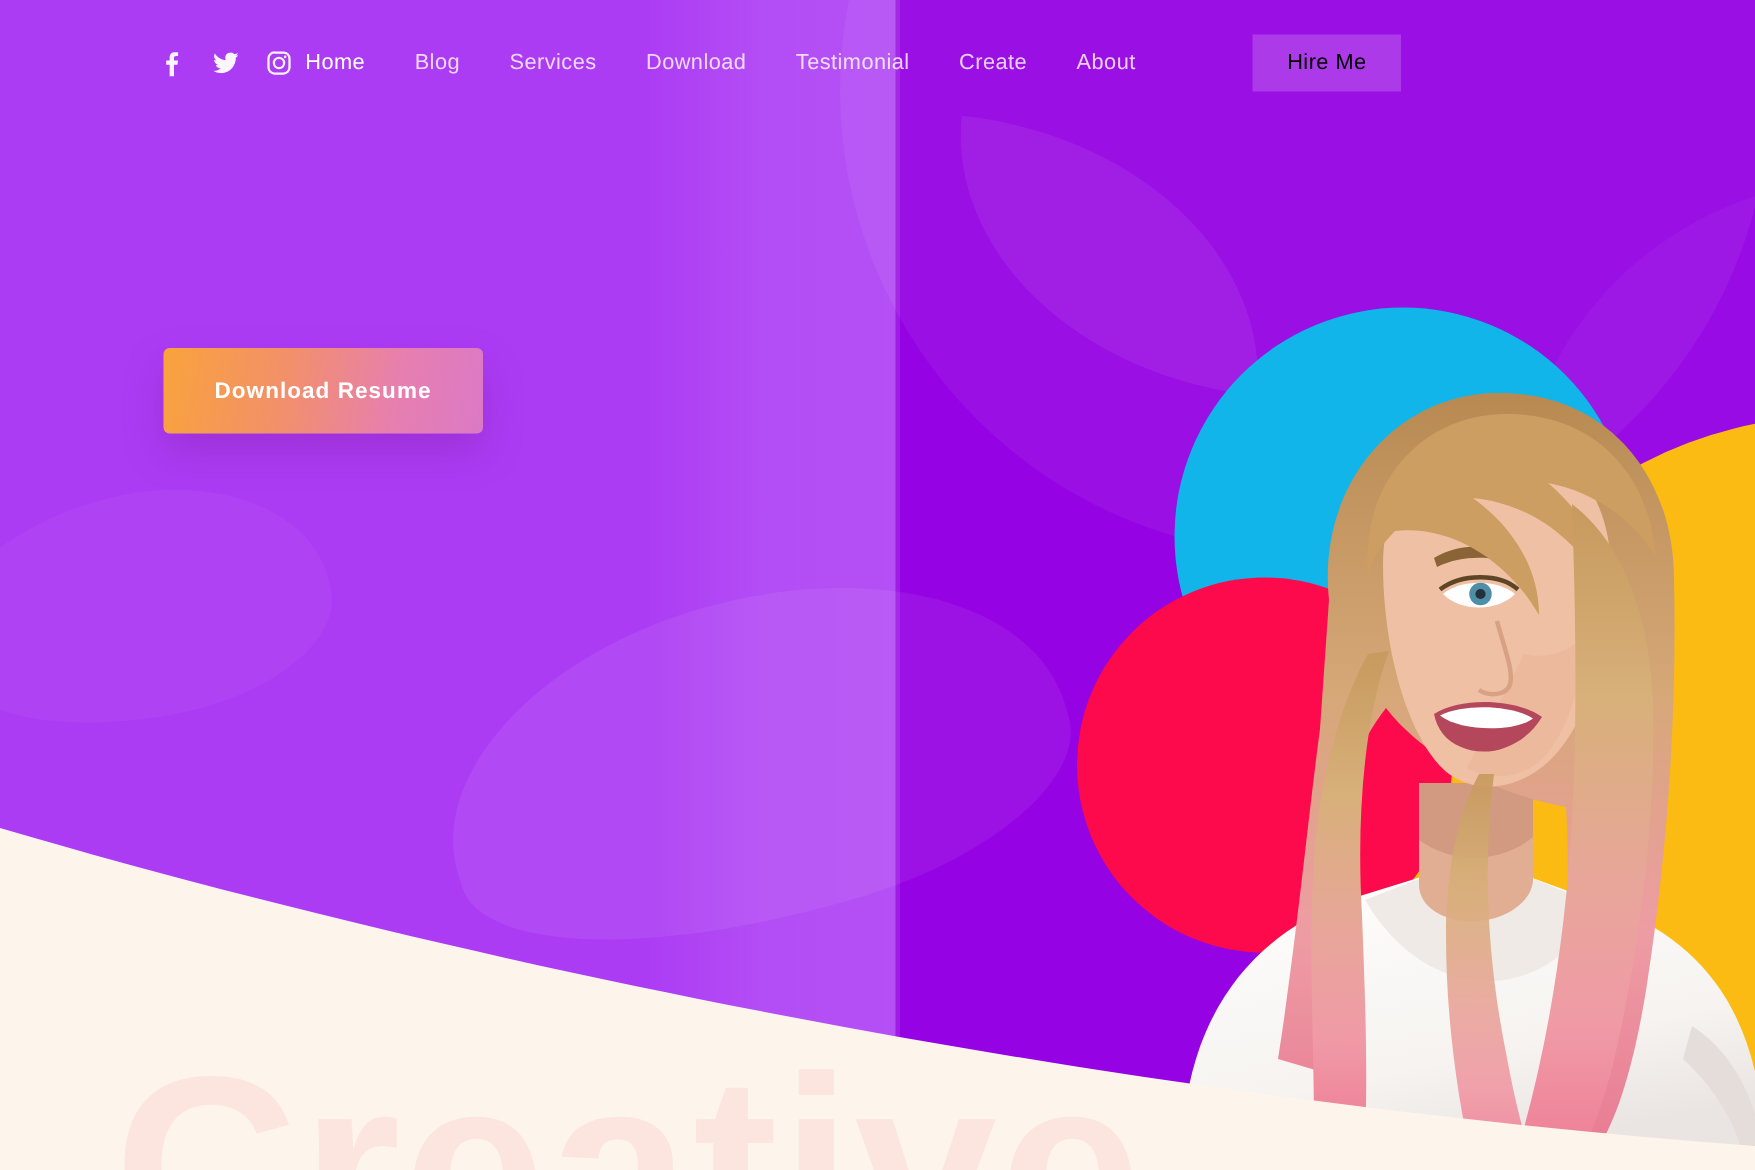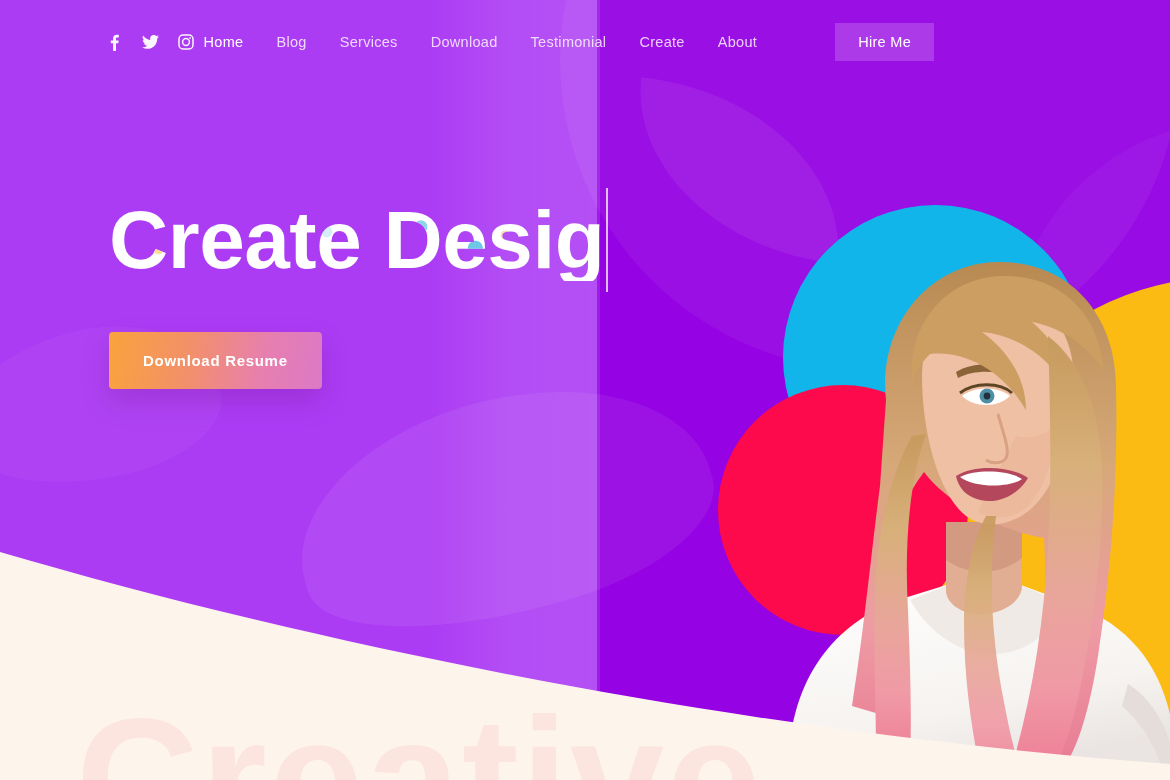--- a/index.html
+++ b/index.html
@@ -148,21 +148,21 @@
     letter-spacing:0.3px;
     cursor:pointer;
     white-space:nowrap;
   }
   .nav-item.active { color:#ffffff; }
 
   .hire-btn {
     margin-left:45px;
     padding:11px 23px;
     background:rgba(255,255,255,0.18);
-    color:#ffffff;
+    color:#000000;
     font-size:14.5px;
     letter-spacing:0.3px;
     border:none;
     cursor:pointer;
     font-family:"Liberation Sans", sans-serif;
     white-space:nowrap;
   }
 
   
   .copy {
@@ -363,20 +363,16 @@
       <span class="nav-item">Services</span>
       <span class="nav-item">Download</span>
       <span class="nav-item">Testimonial</span>
       <span class="nav-item">Create</span>
       <span class="nav-item">About</span>
       <button class="hire-btn">Hire Me</button>
     </nav>
   </div>
 
   <div class="copy">
-    <div class="headline-row">
-      <h1 class="headline">Create Desig</h1>
-      <span class="type-cursor"></span>
-    </div>
     <button class="cta">Download Resume</button>
   </div>
 
 </div>
 
 </body></html>

